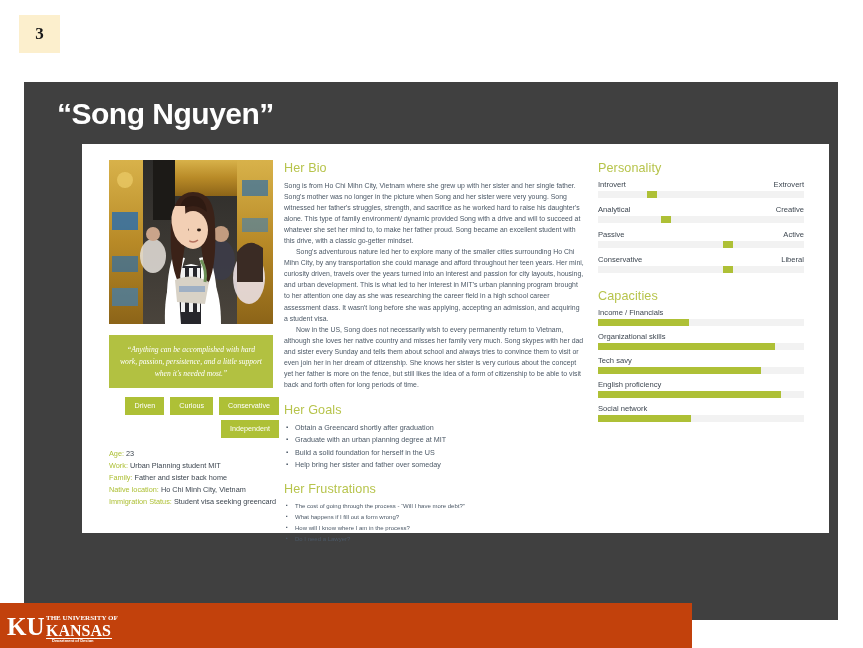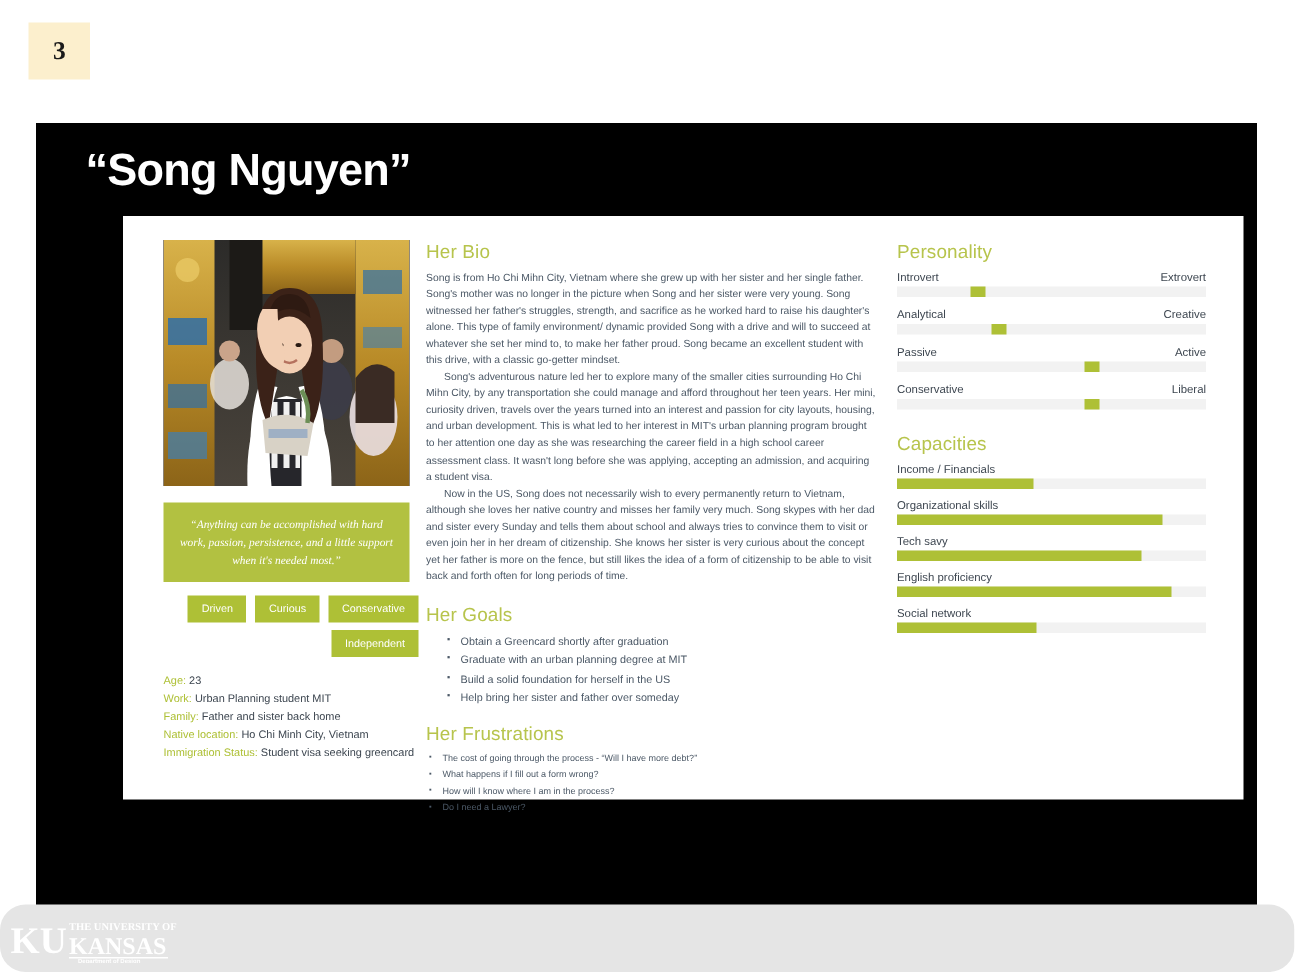--- a/index.html
+++ b/index.html
@@ -41,21 +41,21 @@
     color: #111111;
     letter-spacing: -0.1px;
     white-space: nowrap;
   }
 
   
   #green-panel {
     position: absolute;
     left: 24px; top: 82px;
     width: 814px; height: 538px;
-    background: #000000;
+    background: #404040;
   }
   #persona-name {
     position: absolute;
     left: 33px; top: 15px;
     font-size: 30px;
     font-weight: bold;
     color: #ffffff;
     letter-spacing: -0.5px;
     font-family: "Liberation Sans", sans-serif;
   }
@@ -156,21 +156,21 @@
     color: #4b5866;
     line-height: 1.72;
   }
   ul.bullets li::before {
     content: "\25AA";
     position: absolute;
     left: -9px; top: 0;
     color: #4b5866;
     font-size: 6px;
   }
-  #goals-list li { font-size: 7.2px; margin-left: 12px; }
+  #goals-list li { font-size: 7.2px; }
   #frustrations-list li { font-size: 6.0px; line-height: 1.80; }
   #frustrations-list li::before { font-size: 5px; }
 
   
   #right-col {
     position: absolute;
     left: 516px; top: 17px;
     width: 206px;
   }
   .meter-row { margin-bottom: 7px; }
@@ -210,23 +210,22 @@
     position: absolute;
     left: 0; top: 0;
     height: 7px;
     background: #aec036;
   }
 
   
   #footer-bar {
     position: absolute;
     left: 0; top: 603px;
-    width: 863px; height: 45px;
-    background: #e5e5e5;
-    border-radius: 17px;
+    width: 692px; height: 45px;
+    background: #c2410c;
   }
   #ku-logo {
     position: absolute;
     left: 6px; top: 6px;
     width: 112px; height: 33px;
   }
 </style>
 </head>
 <body>
 

